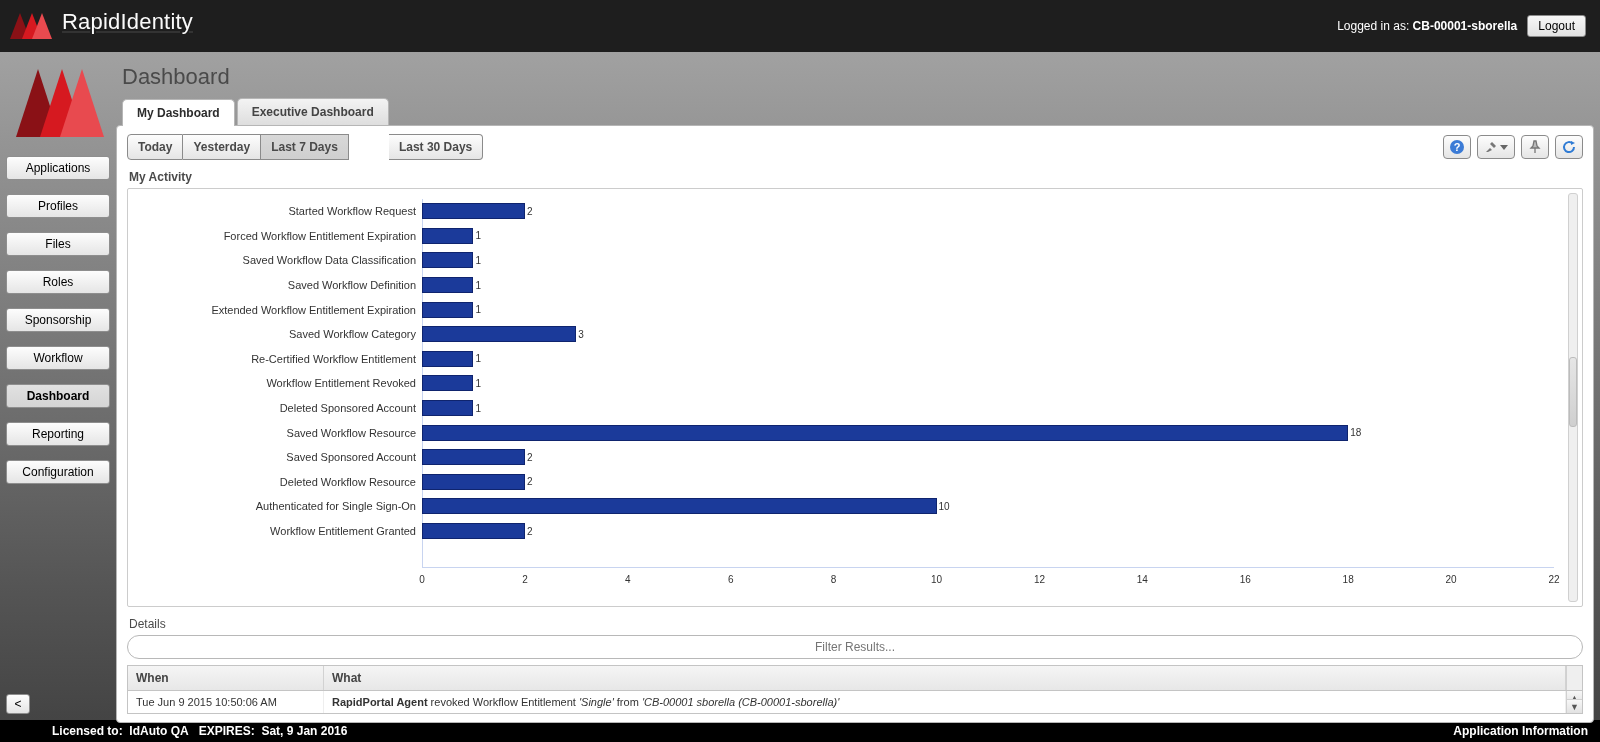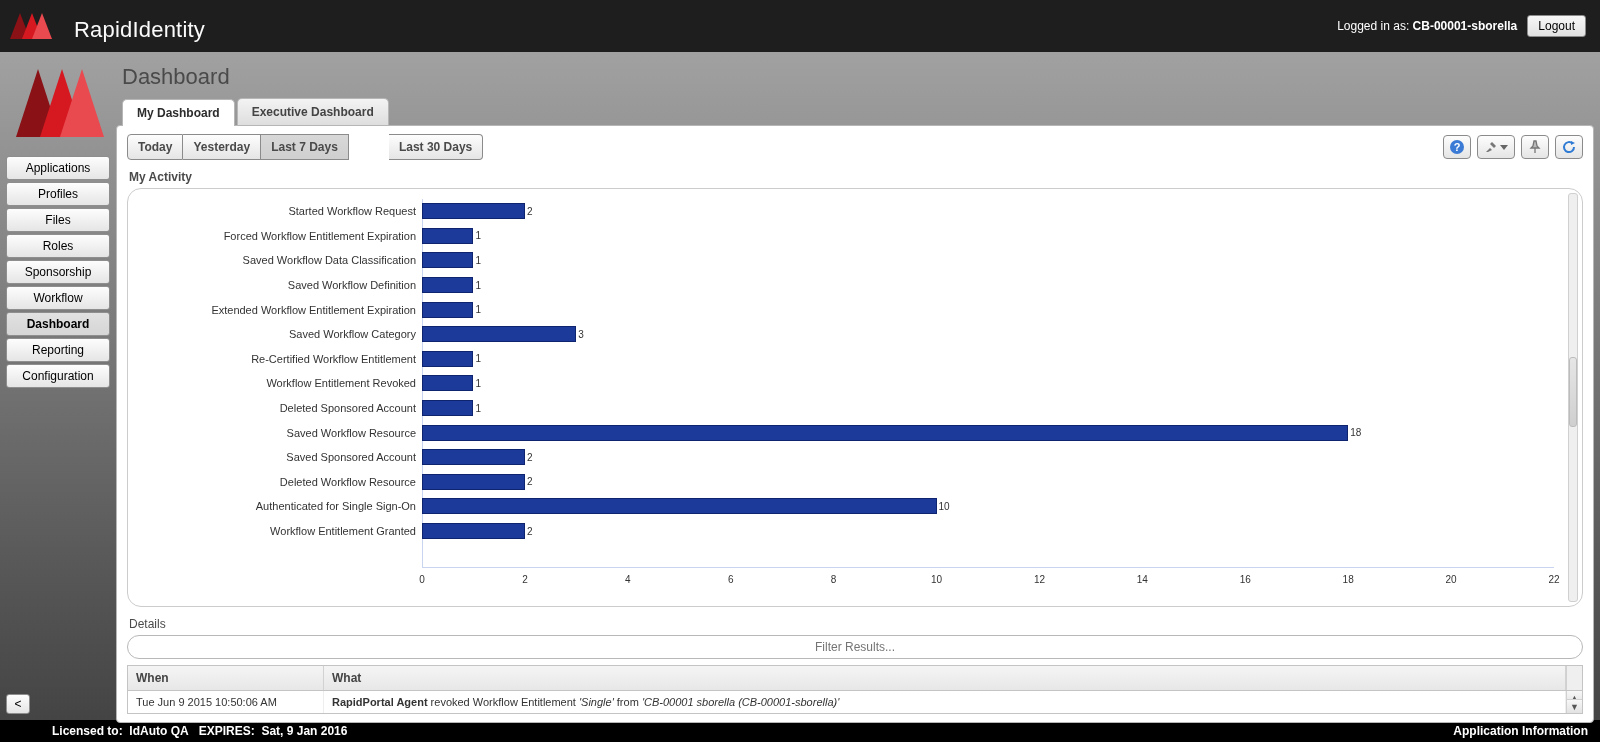--- a/index.html
+++ b/index.html
@@ -1,35 +1,35 @@
 <!DOCTYPE html>
 <html><head>
 <meta charset="utf-8">
 <style>
   * { box-sizing: border-box; margin: 0; padding: 0; }
   html, body { width: 1600px; height: 742px; font-family: "Lucida Grande", Arial, sans-serif; font-size: 12px; color: #333; background: #fff; overflow: hidden; }
   
   .topbar { height: 52px; background: #1e1e1e; display: flex; align-items: center; padding: 0 14px 0 8px; }
-  .topbar .logo-wrap { display: flex; align-items: flex-end; gap: 22px; }
+  .topbar .logo-wrap { display: flex; align-items: flex-start; gap: 10px; text-decoration: underline; }
   .topbar .brand-mark svg { display: block; }
   .topbar .brand-text { color: #fafafa; font-size: 22px; font-weight: 300; letter-spacing: .2px; }
   .topbar .spacer { flex: 1; }
   .topbar .login-as { color: #fff; font-size: 12px; margin-right: 10px; }
   .topbar .login-as b { font-weight: bold; }
   .topbar .logout-btn { background: linear-gradient(#f7f7f7,#e2e2e2); border: 1px solid #8b8b8b; border-radius: 3px; padding: 3px 10px; font-size: 12px; cursor: pointer; }
   
   .frame { position: relative; height: calc(742px - 52px - 22px); background: linear-gradient(#a1a1a1 0%, #555 80%, #444 100%); }
   .footer { height: 22px; background: #000; color: #fff; display: flex; align-items: center; padding: 0 12px; font-size: 12px; }
   .footer .licensed { font-weight: bold; padding-left: 40px; }
   .footer .spacer { flex: 1; }
   .footer .appinfo { font-weight: bold; }
   
   .sidebar { position: absolute; left: 4px; top: 0; width: 108px; }
   .side-logo { width: 108px; height: 100px; display: flex; align-items: center; justify-content: center; }
-  .side-nav { display: flex; flex-direction: column; gap: 0; padding: 4px 2px; }
+  .side-nav { display: flex; flex-direction: column; gap: 12px; padding: 4px 2px; }
   .side-btn { height: 24px; border: 1px solid #8e8e8e; border-radius: 3px; background: linear-gradient(#fdfdfd,#e5e5e5); font-size: 12px; cursor: pointer; margin-bottom: 2px; }
   .side-btn.active { background: linear-gradient(#e1e1e1,#d5d5d5); font-weight: bold; }
   .collapse-btn { position: absolute; left: 6px; bottom: 6px; width: 24px; height: 20px; border: 1px solid #8e8e8e; border-radius: 3px; background: linear-gradient(#fdfdfd,#e5e5e5); font-size: 12px; cursor: pointer; }
   
   .page { position: absolute; left: 116px; top: 6px; right: 6px; bottom: 6px; }
   .page-title { font-size: 22px; color: #4a4a4a; margin: 6px 0 8px 6px; }
   .tabs { display: flex; gap: 0; margin-left: 6px; }
   .tab { border: 1px solid #b6b6b6; border-bottom: none; border-top-left-radius: 5px; border-top-right-radius: 5px; padding: 6px 14px; background: linear-gradient(#f3f3f3,#dedede); cursor: pointer; font-size: 12px; color: #444; font-weight: bold; margin-right: 2px; }
   .tab.active { background: #fff; color: #2c2c2c; position: relative; top: 1px; }
   .panel { background: #fff; border: 1px solid #b6b6b6; border-radius: 4px; height: calc(100% - 58px); padding: 8px 10px 8px 10px; display: flex; flex-direction: column; }
@@ -40,21 +40,21 @@
   .seg-btn:first-child { border-top-left-radius: 4px; border-bottom-left-radius: 4px; }
   .seg-btn:last-child { border-top-right-radius: 4px; border-bottom-right-radius: 4px; margin-left: 40px; }
   .seg-btn + .seg-btn { border-left: none; }
   .seg-btn.active { background: linear-gradient(#d8d8d8,#cfcfcf); }
   .toolbar .spacer { flex: 1; }
   .icon-btn { width: 28px; height: 24px; border: 1px solid #8b8b8b; border-radius: 4px; background: linear-gradient(#fdfdfd,#e5e5e5); display: inline-flex; align-items: center; justify-content: center; cursor: pointer; margin-left: 6px; }
   .icon-btn.split { width: 38px; }
   .icon-btn svg { display: block; }
   
   .section-title { font-size: 12px; font-weight: bold; color: #4a4a4a; margin: 4px 0 4px 2px; }
-  .chart-box { border: 1px solid #ccc; border-radius: 14px; height: 514px; position: relative; overflow: hidden; }
+  .chart-box { border: 1px solid #ccc; border-radius: 2px; height: 514px; position: relative; overflow: hidden; }
   .chart-inner { position: absolute; inset: 4px 18px 4px 4px; }
   .chart-scroll-track { position: absolute; right: 4px; top: 4px; bottom: 4px; width: 10px; background: #efefef; border: 1px solid #d0d0d0; border-radius: 3px; }
   .chart-scroll-thumb { position: absolute; left: 0; right: 0; top: 40%; height: 70px; background: linear-gradient(#e6e6e6,#cfcfcf); border: 1px solid #bcbcbc; border-radius: 3px; }
   .plot { position: absolute; left: 0; right: 0; top: 0; bottom: 0; }
   .plot .y-labels { position: absolute; left: 0; top: 6px; width: 290px; }
   .plot .y-label { height: 24.6px; display: flex; align-items: center; justify-content: flex-end; padding-right: 6px; font-size: 11px; color: #333; }
   .plot .bars { position: absolute; left: 290px; right: 10px; top: 6px; }
   .plot .bar-row { height: 24.6px; display: flex; align-items: center; }
   .plot .bar { height: 16px; background: #1b3a9a; border: 1px solid #0f246e; }
   .plot .bar-val { font-size: 10px; color: #333; margin-left: 2px; }

